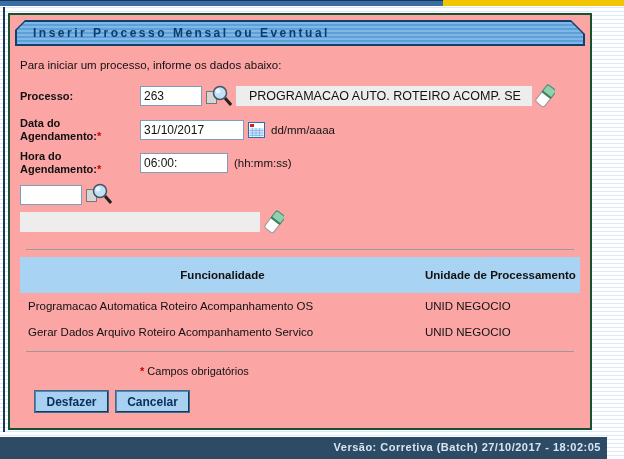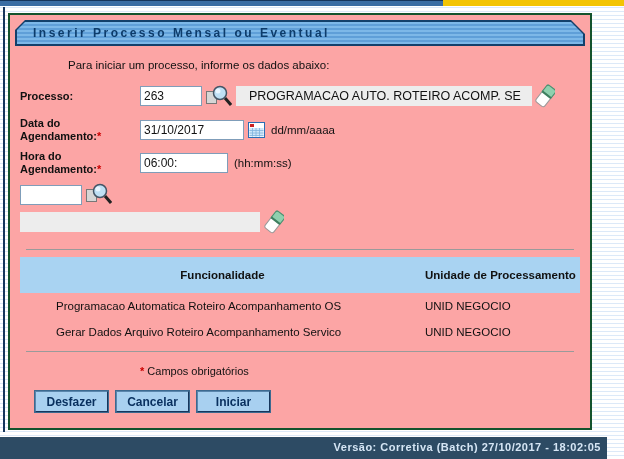--- a/index.html
+++ b/index.html
@@ -29,21 +29,21 @@
     position:absolute; inset:2px;
     background:repeating-linear-gradient(180deg,#7db8e8 0 2px,#5f9fd8 2px 4px);
     clip-path:polygon(0 8px,8px 0,calc(100% - 12px) 0,100% 12px,100% 100%,0 100%);
   }
   .titlebar-inner span {
     display:block; line-height:22px; padding-left:16px;
     font-size:12px; font-weight:bold; letter-spacing:2.5px; color:#0d3c6b;
   }
 
   .content { padding:0 10px; }
-  .intro { margin-top:13px; font-size:11.5px; color:#111;margin-left:48px; }
+  .intro { margin-top:13px; font-size:11.5px; color:#111; }
 
   .frow { display:flex; align-items:center; }
   .frow .lbl { width:120px; font-size:11px; font-weight:bold; color:#111; line-height:13px; flex:none; }
   .req { color:#cc0000; font-weight:bold; }
   input.box {
     height:20px; border:1px solid #7f9db9; background:#fff;
     font-family:"Liberation Sans", sans-serif; font-size:12px; padding:0 3px; color:#111;
   }
   .icon-btn { display:inline-block; line-height:0; cursor:pointer; }
   .hint { font-size:11.5px; color:#111; margin-left:6px; }
@@ -62,21 +62,21 @@
 
   .hr { border:0; border-top:1px solid #9a9a9a; margin:0 6px; }
   .hr1 { margin-top:15px; }
   .hr2 { margin-top:6px; }
 
   .tbl { margin-top:7px; font-size:11.5px; color:#111; }
   .tbl-head { display:flex; background:#a9d3f2; min-height:36px; align-items:center; font-weight:bold; }
   .tbl-head .c1 { flex:1; text-align:center; }
   .tbl-head .c2 { width:155px; line-height:14px; padding-right:4px; }
   .tbl-row { display:flex; align-items:center; height:26px; }
-  .tbl-row .c1 { flex:1; padding-left:8px;margin-left:28px; }
+  .tbl-row .c1 { flex:1; padding-left:8px; }
   .tbl-row .c2 { width:155px; }
 
   .note { margin-top:13px; margin-left:120px; font-size:11px; color:#111; }
 
   .btn-row { display:flex; align-items:center; margin:14px 7px 0 15px; }
   button.btn {
     width:73px; height:21px; background:#a8d0f0;
     border:1px solid #5a86ad; border-right-color:#16365c; border-bottom-color:#16365c;
     box-shadow:0 0 0 1px #3c698f;
     font-family:"Liberation Sans", sans-serif; font-size:12px; font-weight:600; color:#082f5e;
@@ -198,18 +198,17 @@
     </div>
 
     <hr class="hr hr2">
 
     <div class="note"><span class="req">*</span>
       <span>Campos obrigatórios</span></div>
 
     <div class="btn-row">
       <button class="btn">Desfazer</button>
       <button class="btn">Cancelar</button>
-      <button class="btn btn-iniciar">Iniciar</button>
     </div>
   </div>
 </div>
 
 <div class="footer">Versão: Corretiva (Batch) 27/10/2017 - 18:02:05</div>
 
 </body></html>

